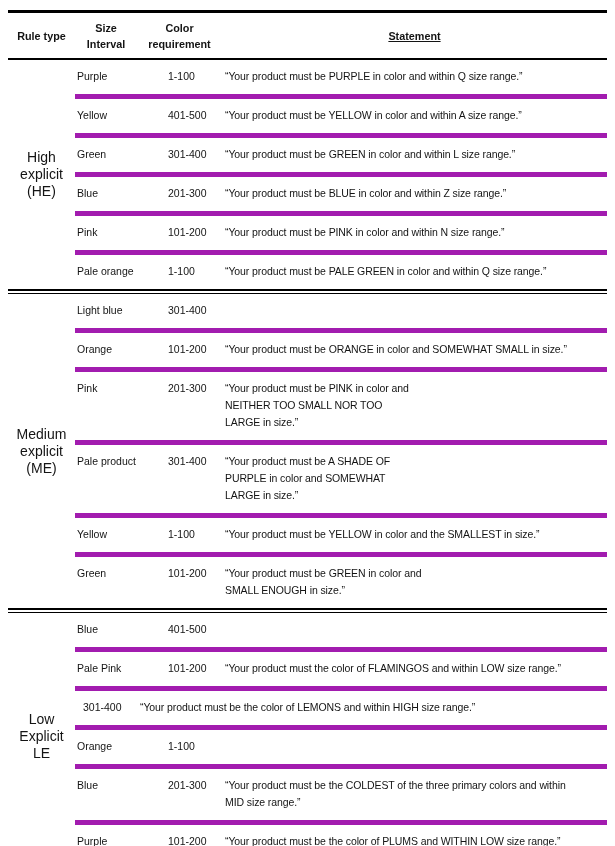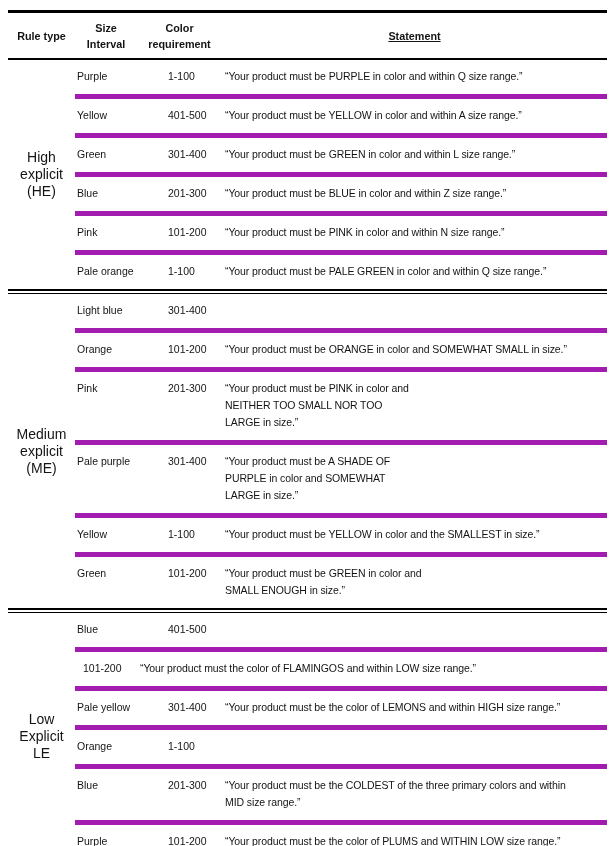--- a/index.html
+++ b/index.html
@@ -129,21 +129,21 @@
           <div class="cell cell-statement">“Your product must be ORANGE in color and SOMEWHAT SMALL in size.”</div>
         </div>
         <div class="row">
           <div class="cell cell-color">Pink</div>
           <div class="cell cell-size">201-300</div>
           <div class="cell cell-statement">“Your product must be PINK in color and
 NEITHER TOO SMALL NOR TOO
 LARGE in size.”</div>
         </div>
         <div class="row">
-          <div class="cell cell-color">Pale purple</div>
+          <div class="cell cell-color">Pale product</div>
           <div class="cell cell-size">301-400</div>
           <div class="cell cell-statement">“Your product must be A SHADE OF
 PURPLE in color and SOMEWHAT
 LARGE in size.”</div>
         </div>
         <div class="row">
           <div class="cell cell-color">Yellow</div>
           <div class="cell cell-size">1-100</div>
           <div class="cell cell-statement">“Your product must be YELLOW in color and the SMALLEST in size.”</div>
         </div>
@@ -161,25 +161,25 @@
     <div class="group">
       <div class="rt-cell">Low
 Explicit
 LE</div>
       <div class="rows">
         <div class="row">
           <div class="cell cell-color">Blue</div>
           <div class="cell cell-size">401-500</div>
         </div>
         <div class="row">
+          <div class="cell cell-color">Pale Pink</div>
           <div class="cell cell-size">101-200</div>
           <div class="cell cell-statement">“Your product must the color of FLAMINGOS and within LOW size range.”</div>
         </div>
         <div class="row">
-          <div class="cell cell-color">Pale yellow</div>
           <div class="cell cell-size">301-400</div>
           <div class="cell cell-statement">“Your product must be the color of LEMONS and within HIGH size range.”</div>
         </div>
         <div class="row">
           <div class="cell cell-color">Orange</div>
           <div class="cell cell-size">1-100</div>
         </div>
         <div class="row">
           <div class="cell cell-color">Blue</div>
           <div class="cell cell-size">201-300</div>

